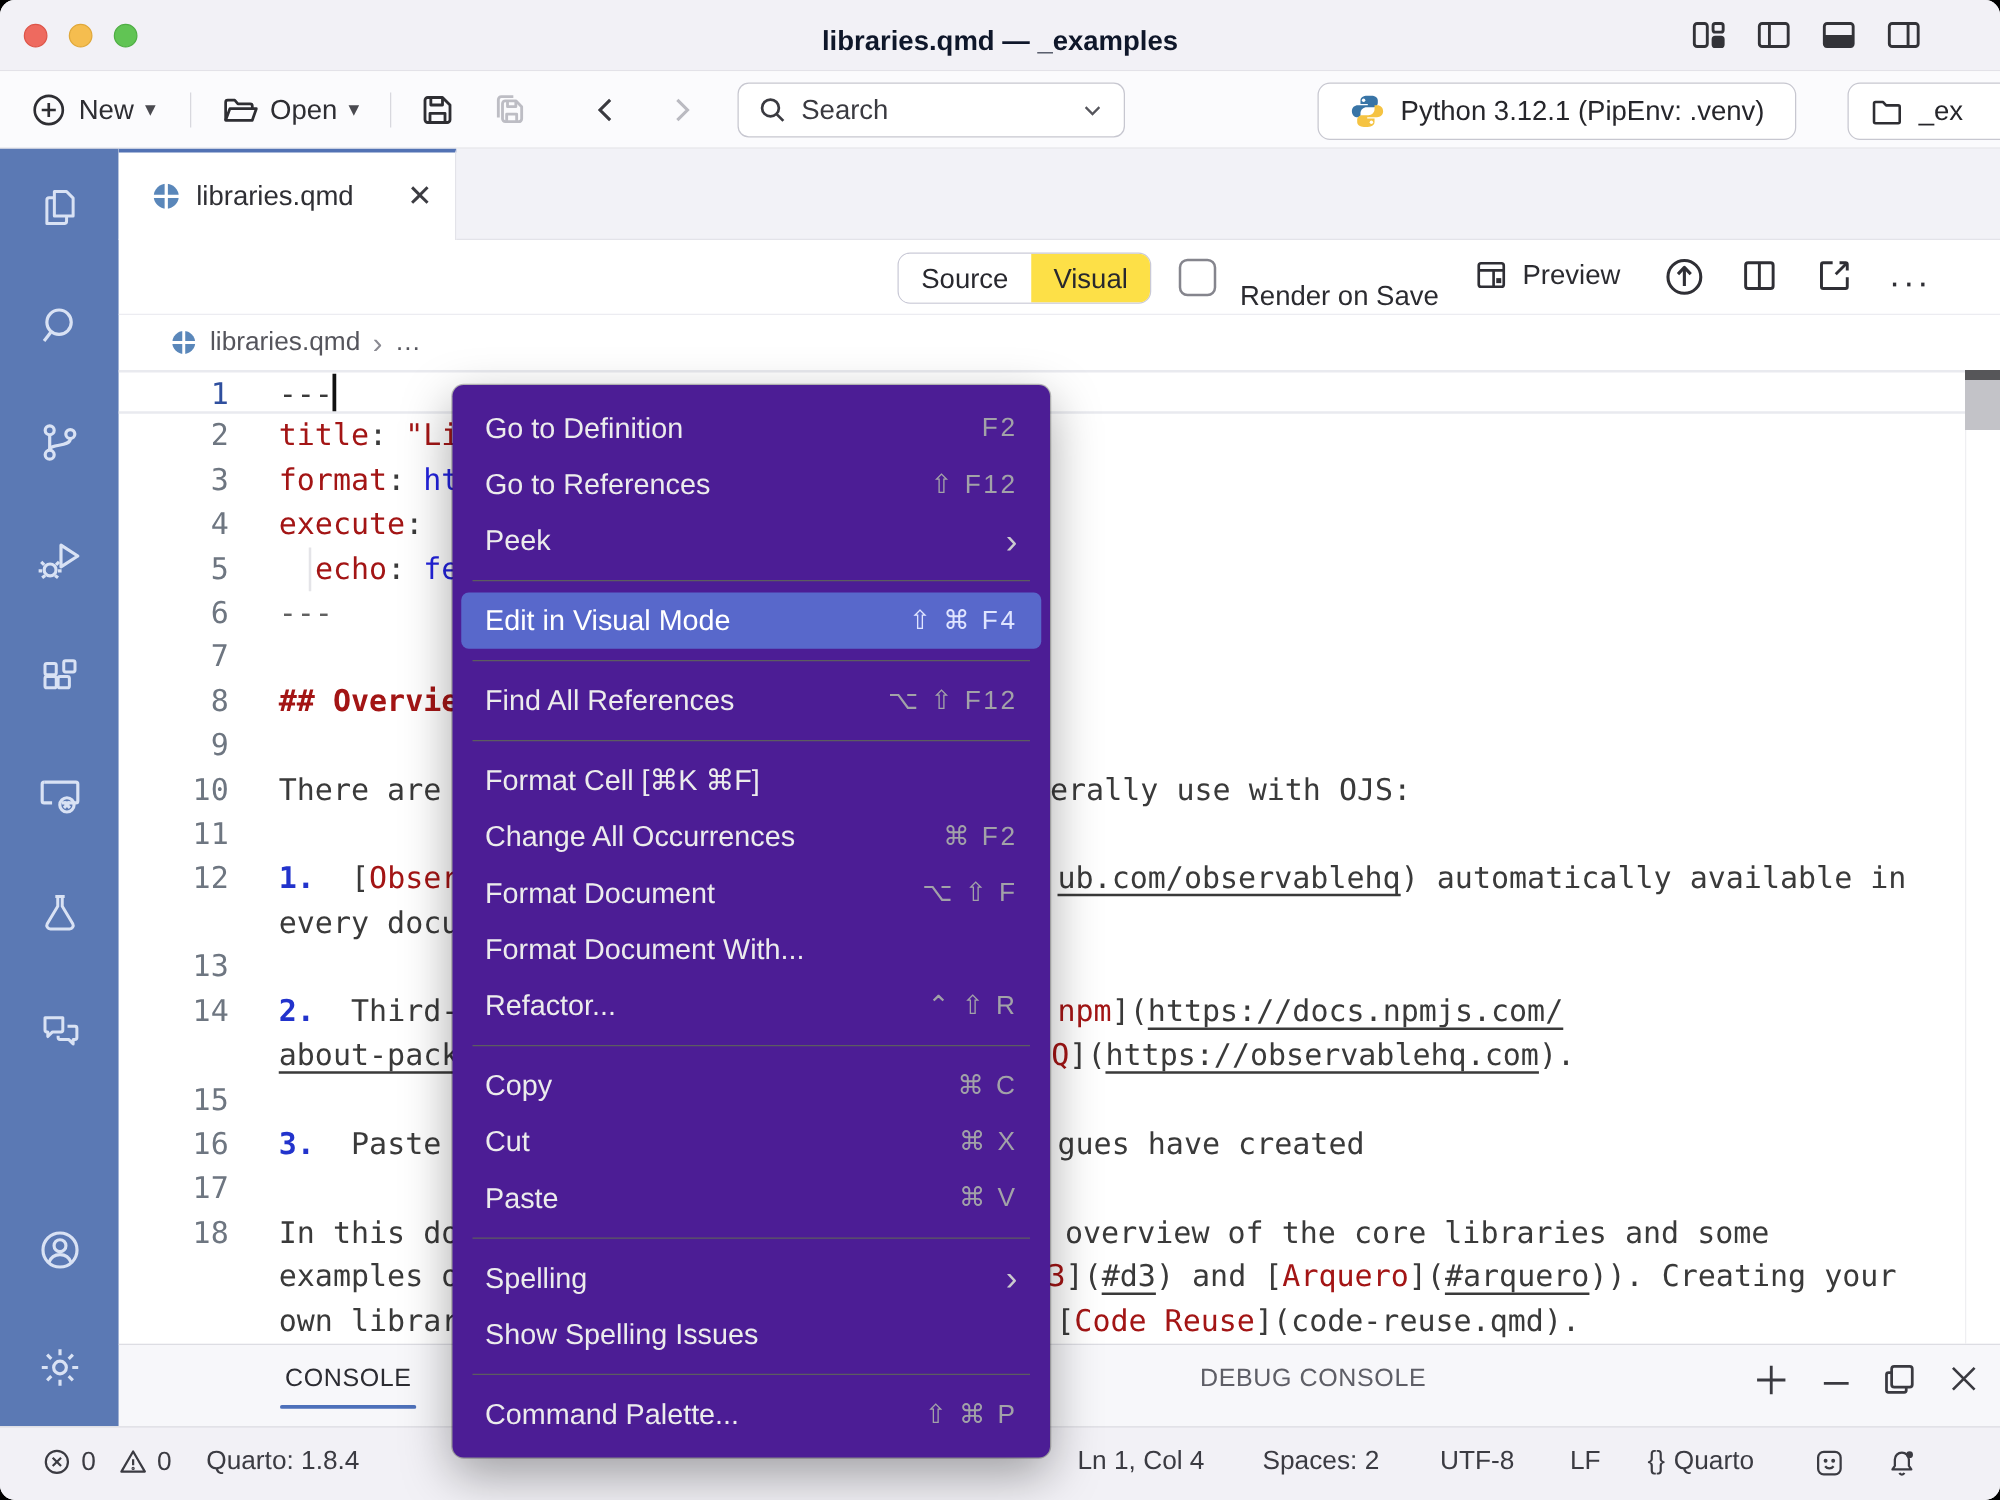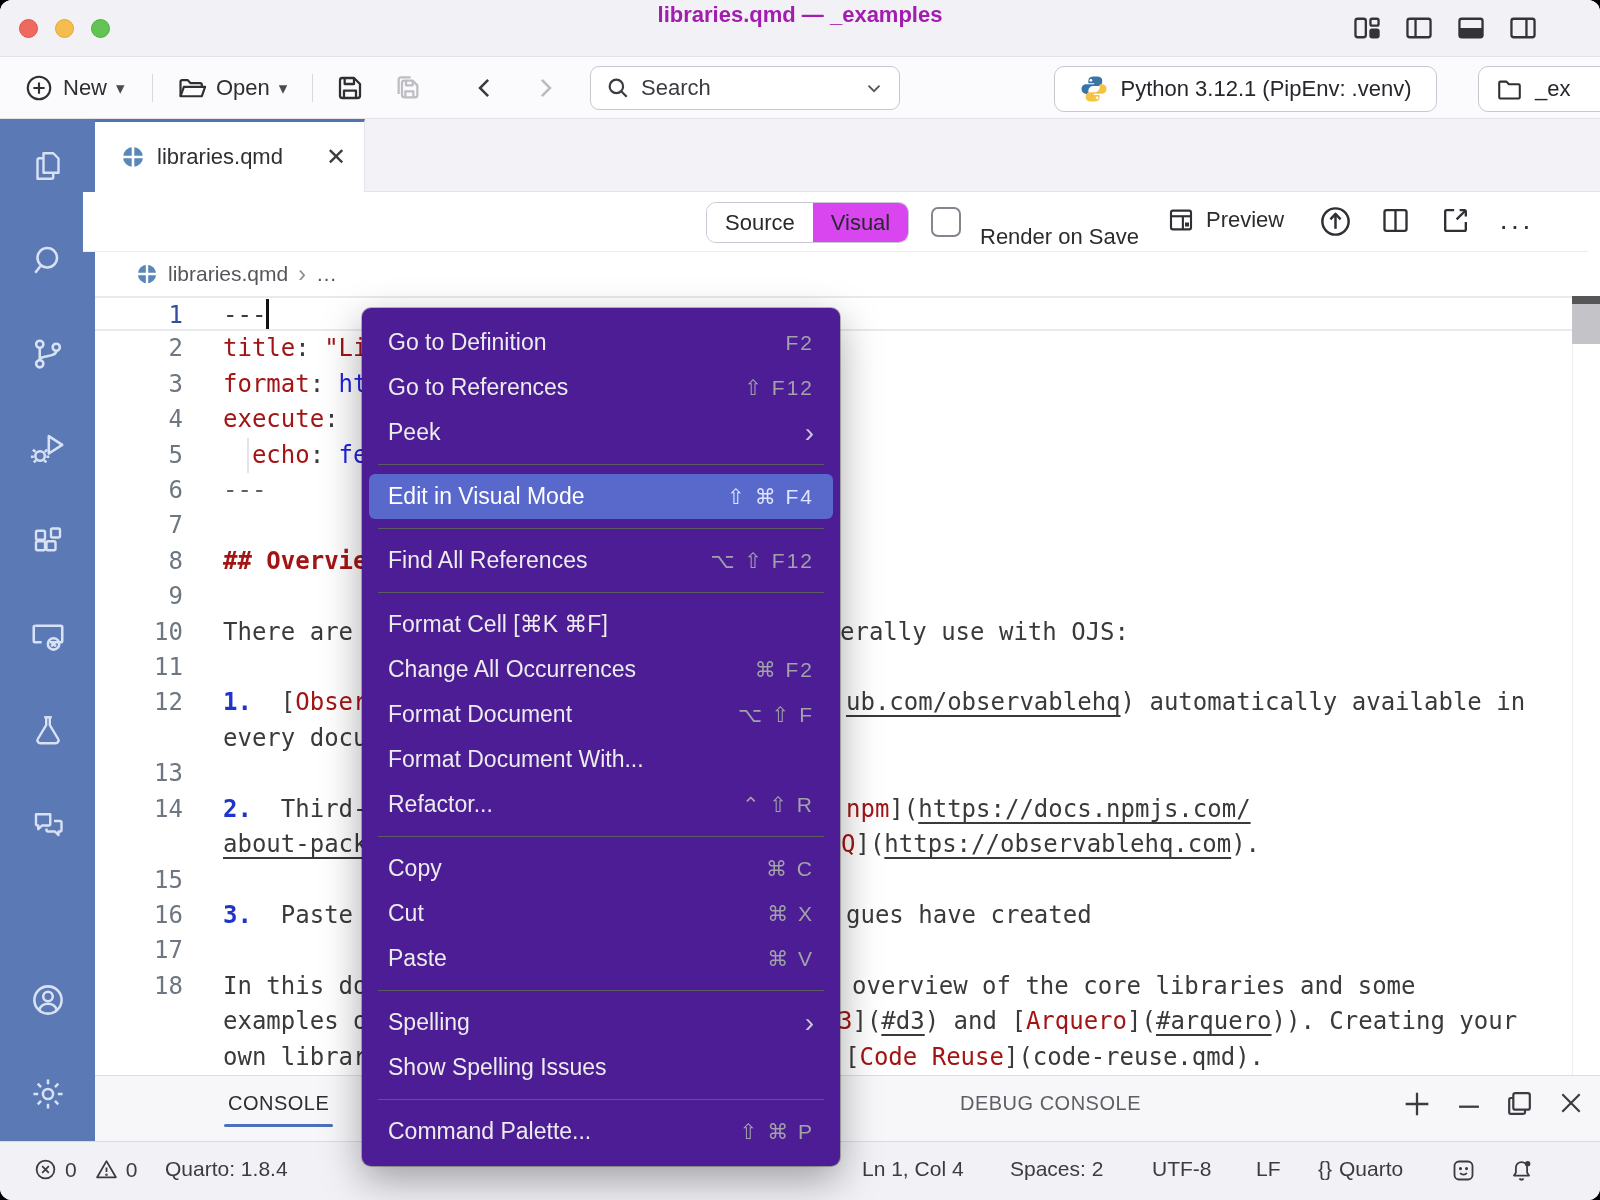--- a/index.html
+++ b/index.html
@@ -5,21 +5,21 @@
   * { margin:0; padding:0; box-sizing:border-box; }
   html,body { background:#000; font-family:"Liberation Sans","DejaVu Sans",sans-serif; }
   #window { position:relative; width:1600px; height:1200px; background:#fff; border-radius:12px; overflow:hidden; }
 
   
   #titlebar { position:absolute; left:0; top:0; width:1600px; height:57px; background:#f2f1f6; border-bottom:1px solid #e3e2e8; }
   .tlight { position:absolute; top:19px; width:19px; height:19px; border-radius:50%; }
   #tl-close { left:19px; background:#ee6a5f; border:1px solid #dd5549; }
   #tl-min   { left:55px; background:#f5bd4f; border:1px solid #e0a83a; }
   #tl-max   { left:91px; background:#61c454; border:1px solid #4fae44; }
-  #win-title { position:absolute; top:2px; width:100%; text-align:center; font-size:22px; font-weight:600; color:#a21caf; }
+  #win-title { position:absolute; top:20px; width:100%; text-align:center; font-size:22px; font-weight:600; color:#0f172a; }
   .wlayout { position:absolute; top:14px; color:#333338; }
 
   
   #toolbar { position:absolute; left:0; top:57px; width:1600px; height:62px; background:#fbfbfd; border-bottom:1px solid #e1e1e6; }
   .tbtn { position:absolute; top:0; height:62px; display:flex; align-items:center; gap:9px; color:#2e2e33; font-size:22px; cursor:default; }
   .tb-sep { position:absolute; top:17px; width:1px; height:28px; background:#d8d8de; }
   .caret { font-size:17px; color:#4a4a50; }
   #search-box { position:absolute; left:590px; top:9px; width:310px; height:44px; border:1px solid #c7c7d0; border-radius:9px; background:#fff; display:flex; align-items:center; padding:0 14px; gap:10px; }
   #search-box .s-label { color:#3a3a40; font-size:22px; flex:1; }
   #interp-btn { position:absolute; left:1054px; top:9px; width:383px; height:46px; border:1px solid #c7c7d0; border-radius:10px; background:#fff; display:flex; align-items:center; justify-content:center; gap:11px; font-size:22px; color:#26262b; }
@@ -30,25 +30,25 @@
   .act-icon { width:95px; height:94px; display:flex; align-items:center; justify-content:center; color:#d9e2f4; }
   .act-spacer { flex:1; }
 
   
   #tabstrip { position:absolute; left:95px; top:119px; width:1505px; height:73px; background:#f2f2f7; border-bottom:1px solid #e3e3e9; }
   #tab-active { position:absolute; left:0; top:0; width:270px; height:73px; background:#fff; border-top:3px solid #5272b4; border-right:1px solid #e3e3e9; display:flex; align-items:center; padding:0 18px 0 26px; gap:12px; }
   #tab-active .tab-label { font-size:22px; color:#2f2f34; flex:1; }
   .xglyph { font-size:24px; color:#3c3c42; }
 
   
-  #edtoolbar { position:absolute; left:83px; top:192px; width:1505px; height:60px; background:#fff; border-bottom:1px solid #ececf1; display:flex; align-items:center;text-decoration:underline; }
+  #edtoolbar { position:absolute; left:95px; top:192px; width:1505px; height:60px; background:#fff; border-bottom:1px solid #ececf1; display:flex; align-items:center;text-decoration:underline; }
   #seg { position:absolute; left:623px; top:10px; height:41px; border:1px solid #c9c9d6; border-radius:10px; overflow:hidden; display:flex; }
   .seg-opt { padding:0 18px; display:flex; align-items:center; font-size:22px; color:#28282e; }
   #seg-source { background:#fff; }
-  #seg-visual { background:#d946ef; }
+  #seg-visual { background:#fde047; }
   #chk-render { position:absolute; left:848px; top:15px; width:30px; height:30px; border:2px solid #85858d; border-radius:7px; background:#fff; }
   #lbl-render { position:absolute; left:897px; top:15px; font-size:22px; color:#2b2b30;margin-top:17px; }
   #btn-preview { position:absolute; left:1083px; top:13px; display:flex; align-items:center; gap:10px; font-size:22px; color:#2b2b30; }
   .ed-icon { position:absolute; top:12px; color:#2f2f35; }
 
   
   #breadcrumb { position:absolute; left:95px; top:252px; width:1505px; height:44px; background:#fff; display:flex; align-items:center; padding-left:41px; gap:10px; font-size:21px; color:#55555c; }
   .bc-chev { color:#8a8a92; font-size:23px; }
 
   

